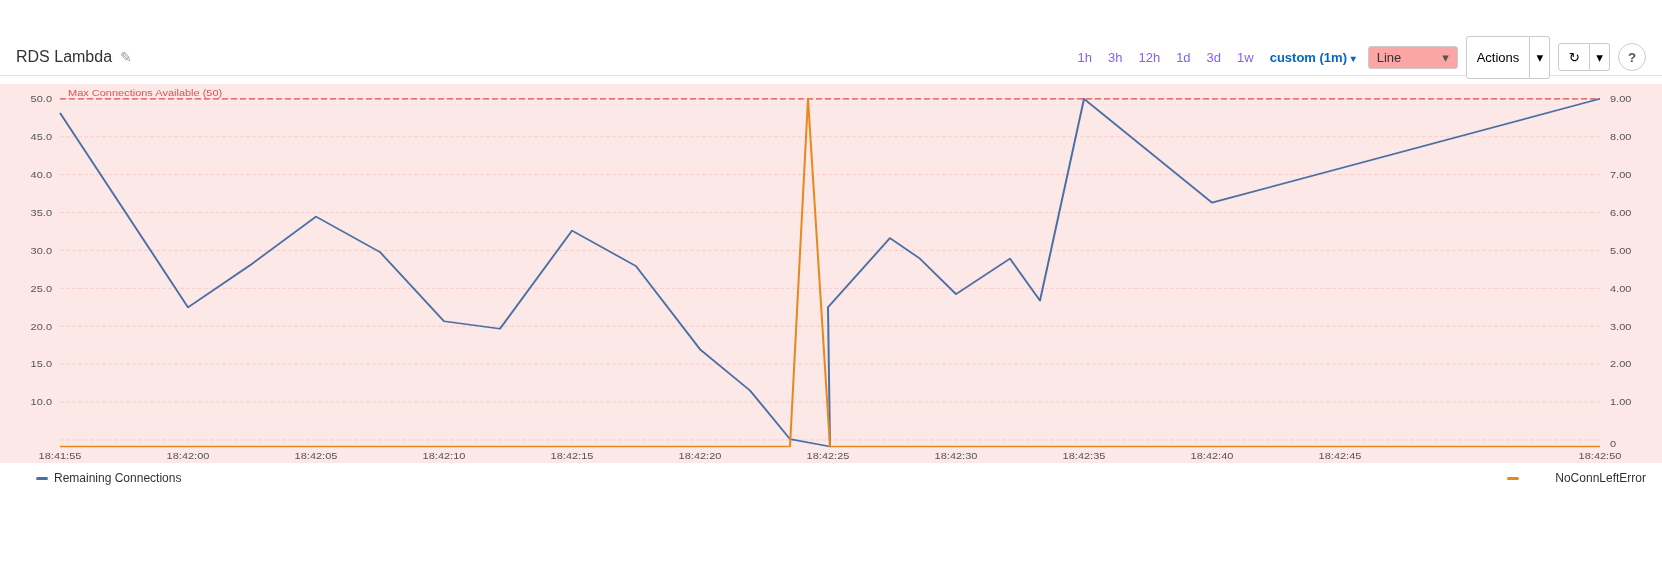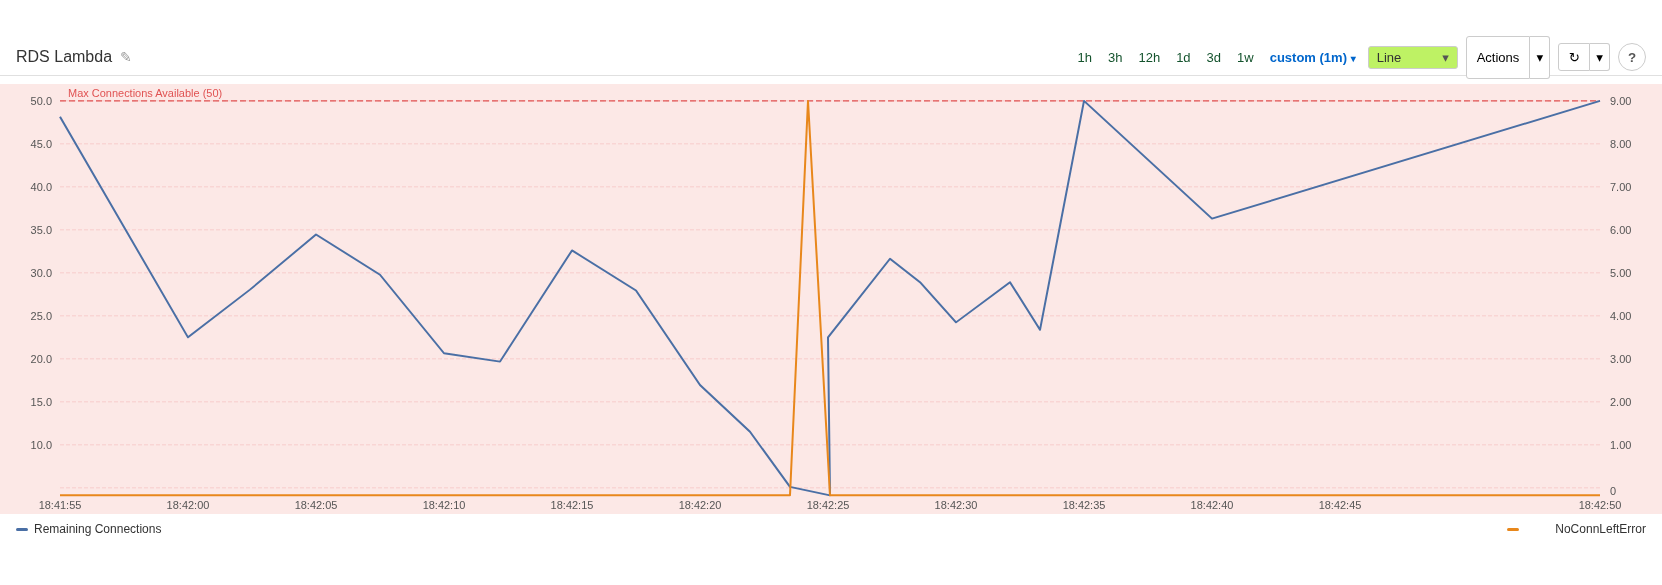--- a/index.html
+++ b/index.html
@@ -31,42 +31,42 @@
     }
     .header-right {
       display: flex;
       align-items: center;
       gap: 8px;
     }
     .time-btn {
       background: none;
       border: none;
       cursor: pointer;
-      color: #14532d;
+      color: #8b5cf6;
       font-size: 13px;
       padding: 2px 4px;
     }
     .custom-btn {
       background: none;
       border: none;
       cursor: pointer;
       color: #0066cc;
       font-size: 13px;
       font-weight: 600;
       padding: 2px 4px;
       text-align: center;
     }
     .chart-type-select {
       display: flex;
       align-items: center;
       border: 1px solid #ccc;
       border-radius: 3px;
       padding: 3px 8px;
       cursor: pointer;
-      background: #bef264;
+      background: #fca5a5;
       font-size: 13px;
       gap: 4px;
       min-width: 90px;
     }
     .actions-btn {
       display: flex;
       align-items: center;
       border: 1px solid #ccc;
       border-radius: 3px;
       padding: 13px 10px;
@@ -143,28 +143,29 @@
     .chart-labels-row {
       display: flex;
       justify-content: space-between;
       padding: 4px 16px;
       font-size: 11px;
       color: #555;
     }
     .chart-container {
       position: relative;
       width: 100%;
-      height: 430px;
+      height: 379px;
     }
     .legend-row {
       display: flex;
       align-items: center;
       gap: 24px;
       padding: 8px 16px;
       font-size: 12px;
+      margin-left: 20px;
     }
     .legend-item {
       display: flex;
       align-items: center;
       gap: 6px;
     }
     .legend-dot {
       width: 12px;
       height: 3px;
       border-radius: 2px;

